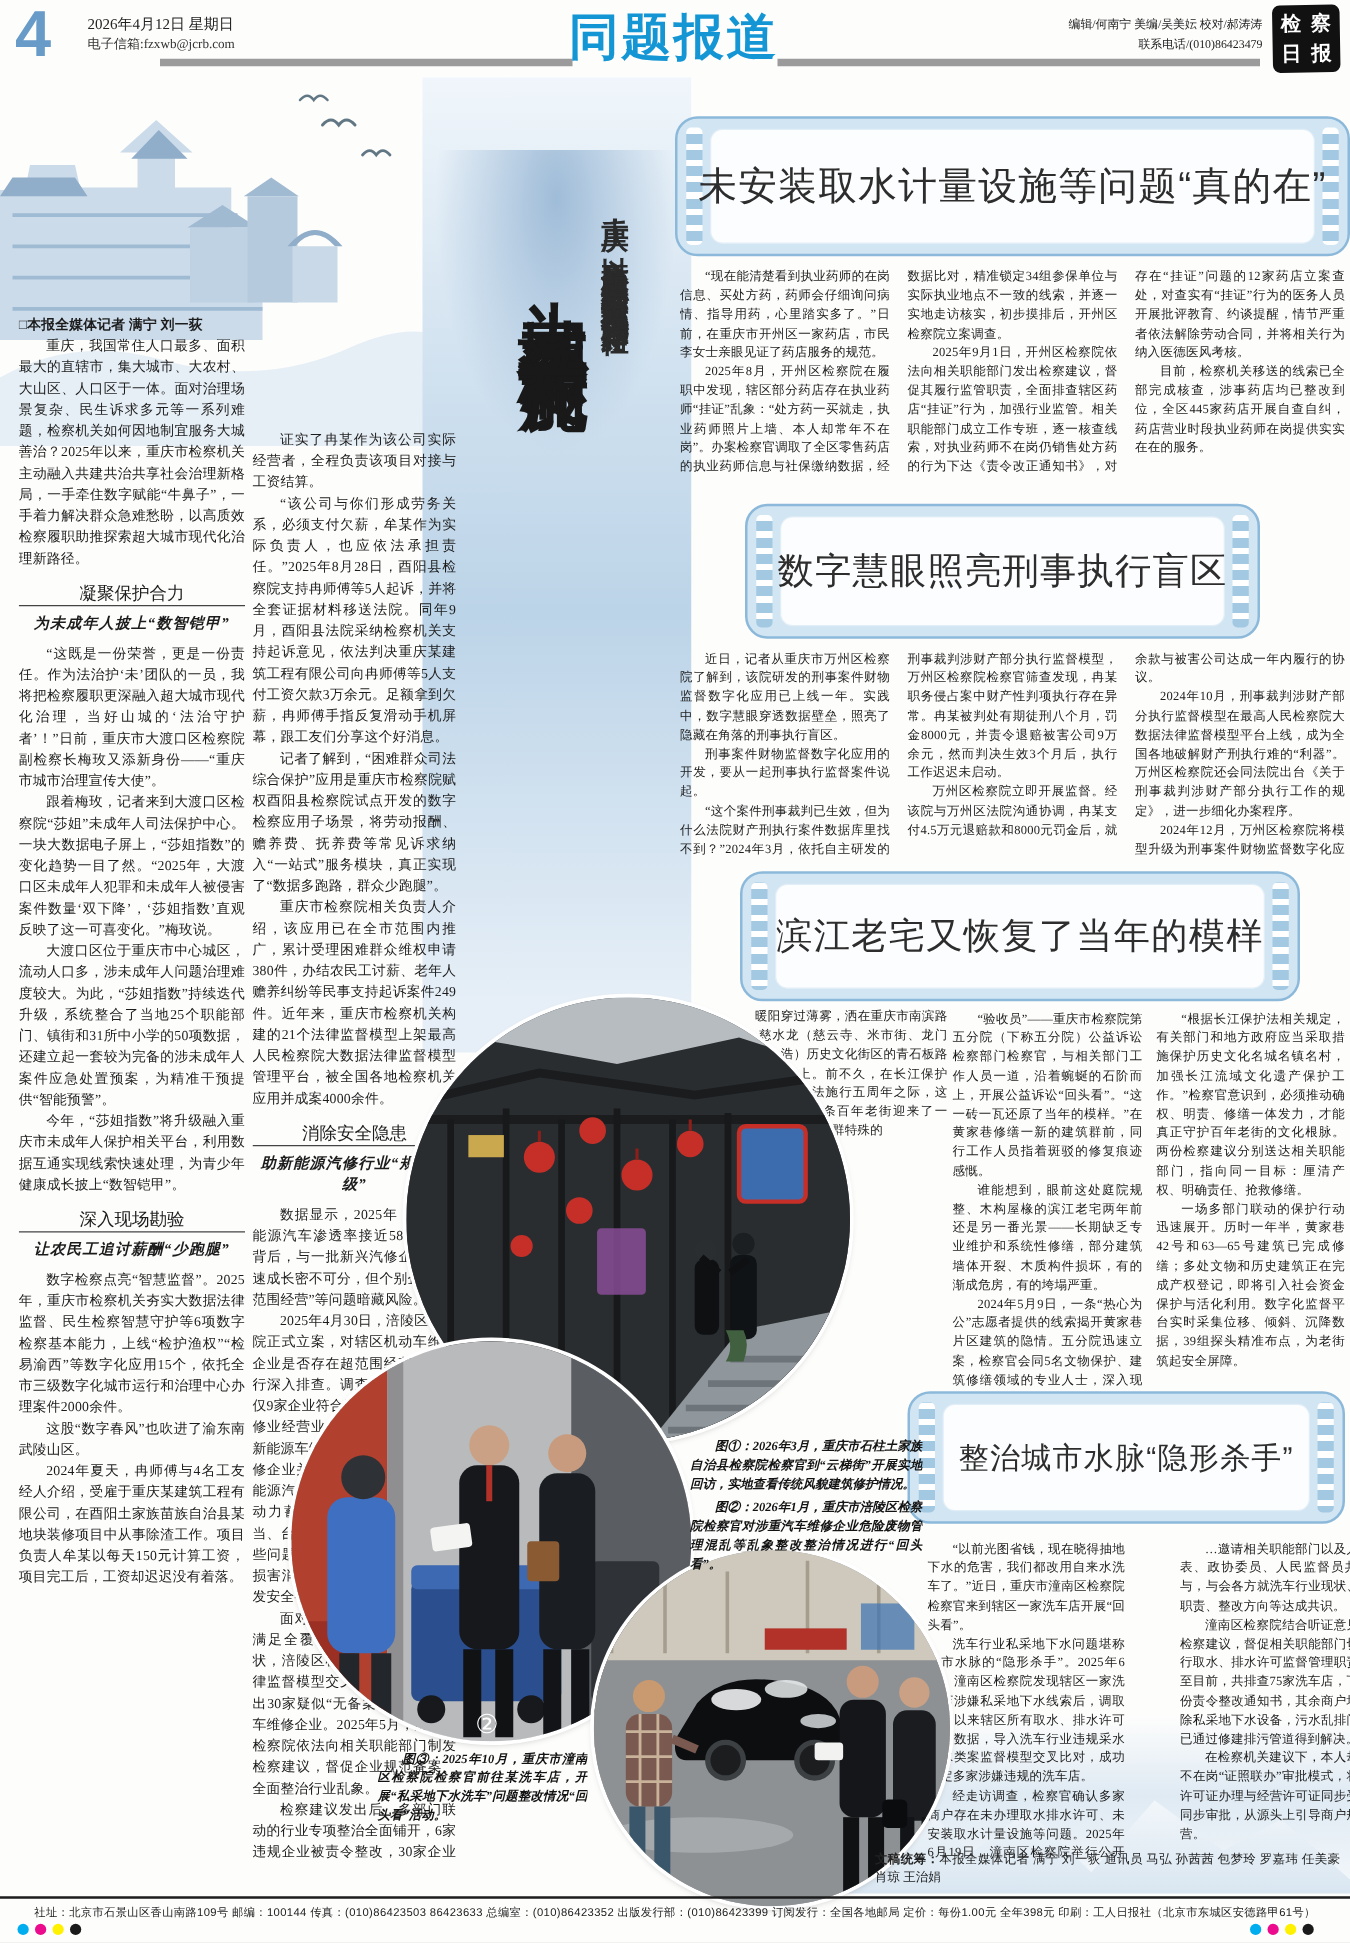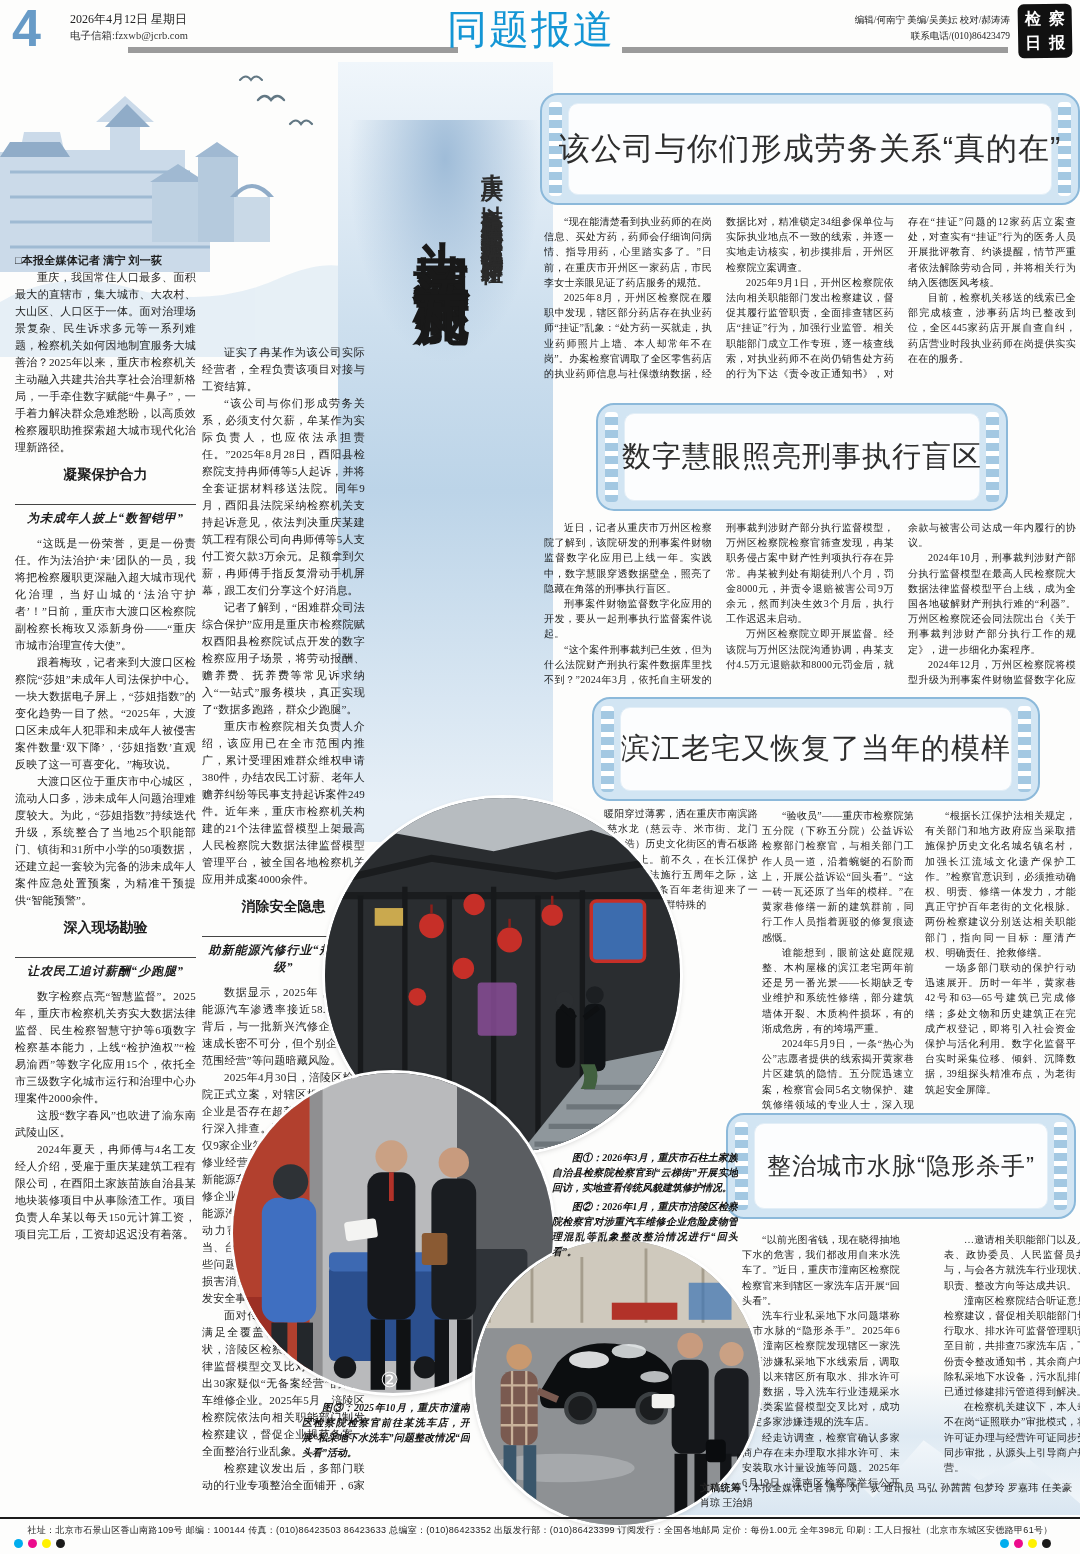--- a/index.html
+++ b/index.html
@@ -7,22 +7,22 @@
         font-family:"Liberation Serif","DejaVu Serif",serif;color:#1c1c1c;}
   
   .hdr{position:absolute;left:0;top:0;width:1080px;height:62px;}
   .pageno{position:absolute;left:12px;top:2px;font-family:"Liberation Sans",sans-serif;
           font-size:52px;font-weight:bold;color:#689bc7;line-height:1;}
   .dateblock{position:absolute;left:70px;top:10px;font-size:12px;color:#222;line-height:1.5;}
   .dateblock .mail{font-size:10.5px;color:#333;}
   .graybar{position:absolute;top:47px;height:6px;background:#9b9b9b;}
   .bar-l{left:128px;width:330px;}
   .bar-r{left:622px;width:386px;}
-  .sectitle{position:absolute;left:440px;top:2px;width:175px;text-align:right;
-            font-family:"Liberation Sans",sans-serif;font-weight:normal;font-size:40px;
+  .sectitle{position:absolute;left:455px;top:2px;width:175px;text-align:left;
+            font-family:"Liberation Sans",sans-serif;font-weight:bold;font-size:40px;
             letter-spacing:2px;color:#1496d5;}
   .editors{position:absolute;right:70px;top:12px;text-align:right;font-size:9.5px;color:#222;line-height:1.7;}
   .seal{position:absolute;right:8px;top:4px;width:54px;height:54px;background:#111;border-radius:6px;
         display:grid;grid-template-columns:1fr 1fr;transform:rotate(-1deg);padding:3px;box-sizing:border-box;}
   .seal span{color:#fff;font-size:16px;font-weight:bold;display:flex;align-items:center;justify-content:center;
              font-family:"Liberation Serif",serif;}
   
   .art-topleft{position:absolute;left:0;top:62px;width:360px;height:295px;pointer-events:none;}
   .wash-mid{position:absolute;left:338px;top:62px;width:215px;height:780px;
             background:linear-gradient(180deg,#f0f6fb 0%,#cddfee 34%,#bcd4e8 55%,#e6eff7 95%);
@@ -39,22 +39,22 @@
            font-size:56px;font-weight:900;letter-spacing:7px;color:#191919;
            font-family:"Liberation Serif","DejaVu Serif",serif;}
   .v-sub{position:absolute;left:477px;top:158px;height:670px;writing-mode:vertical-rl;text-orientation:upright;
          font-size:22px;font-weight:600;letter-spacing:2.5px;color:#2a2a2a;}
   
   .colA{position:absolute;left:15px;top:252px;width:181px;height:1238px;overflow:hidden;}
   .colB{position:absolute;left:202px;top:344px;width:163px;height:1146px;overflow:hidden;}
   .story p{margin:0;font-size:11px;line-height:17px;text-align:justify;text-indent:2em;letter-spacing:.2px;}
   .byline{font-size:12px;font-weight:bold;margin:0 0 10px 0;text-indent:0 !important;text-align:left;}
   .sec-head{margin:10px 0 8px 0;text-align:center;}
-  .sec-title{font-size:14px;font-weight:bold;font-family:"Liberation Sans",sans-serif;
-             padding-bottom:20px;border-bottom:1.5px solid #444;margin-bottom:5px;}
+  .sec-title{font-size:14px;font-weight:normal;font-family:"Liberation Sans",sans-serif;
+             padding-bottom:0;border-bottom:1.5px solid #444;margin-bottom:5px;}
   .sec-sub{font-size:12px;font-weight:bold;font-style:italic;letter-spacing:1px;}
   
   .hbox{position:absolute;background:#d2e5f3;border:2px solid #8cb9da;border-radius:18px;box-sizing:border-box;}
   .hbox .film{position:absolute;top:7px;bottom:7px;width:13px;border-radius:4px;background:
      repeating-linear-gradient(180deg,#ffffff 0 5px,#a3c8e2 5px 13px);}
   .hbox .film.l{left:7px;} .hbox .film.r{right:7px;}
   .hbox .inner{position:absolute;left:26px;right:26px;top:8px;bottom:8px;background:#fcfdfe;
                border:1px solid #e2eef7;border-radius:10px;display:flex;align-items:center;justify-content:center;}
   .hbox .inner div{font-family:"Liberation Sans","DejaVu Sans",sans-serif;font-weight:500;color:#2d2d2d;
                    letter-spacing:1px;white-space:nowrap;}
@@ -137,20 +137,21 @@
         <p>重庆，我国常住人口最多、面积最大的直辖市，集大城市、大农村、大山区、人口区于一体。面对治理场景复杂、民生诉求多元等一系列难题，检察机关如何因地制宜服务大城善治？2025年以来，重庆市检察机关主动融入共建共治共享社会治理新格局，一手牵住数字赋能“牛鼻子”，一手着力解决群众急难愁盼，以高质效检察履职助推探索超大城市现代化治理新路径。</p>
       </div>
     <div class="sec-head">
       <div class="sec-title">凝聚保护合力</div>
       <div class="sec-sub">为未成年人披上“数智铠甲”</div>
     </div>
     <div>
         <p>“这既是一份荣誉，更是一份责任。作为法治护‘未’团队的一员，我将把检察履职更深融入超大城市现代化治理，当好山城的‘法治守护者’！”日前，重庆市大渡口区检察院副检察长梅玫又添新身份——“重庆市城市治理宣传大使”。</p>
         <p>跟着梅玫，记者来到大渡口区检察院“莎姐”未成年人司法保护中心。一块大数据电子屏上，“莎姐指数”的变化趋势一目了然。“2025年，大渡口区未成年人犯罪和未成年人被侵害案件数量‘双下降’，‘莎姐指数’直观反映了这一可喜变化。”梅玫说。</p>
         <p>大渡口区位于重庆市中心城区，流动人口多，涉未成年人问题治理难度较大。为此，“莎姐指数”持续迭代升级，系统整合了当地25个职能部门、镇街和31所中小学的50项数据，还建立起一套较为完备的涉未成年人案件应急处置预案，为精准干预提供“智能预警”。</p>
+        <p>今年，“莎姐指数”将升级融入重庆市未成年人保护相关平台，利用数据互通实现线索快速处理，为青少年健康成长披上“数智铠甲”。</p>
       </div>
     <div class="sec-head">
       <div class="sec-title">深入现场勘验</div>
       <div class="sec-sub">让农民工追讨薪酬“少跑腿”</div>
     </div>
     <div>
         <p>数字检察点亮“智慧监督”。2025年，重庆市检察机关夯实大数据法律监督、民生检察智慧守护等6项数字检察基本能力，上线“检护渔权”“检易渝西”等数字化应用15个，依托全市三级数字化城市运行和治理中心办理案件2000余件。</p>
         <p>这股“数字春风”也吹进了渝东南武陵山区。</p>
         <p>2024年夏天，冉师傅与4名工友经人介绍，受雇于重庆某建筑工程有限公司，在酉阳土家族苗族自治县某地块装修项目中从事除渣工作。项目负责人牟某以每天150元计算工资，项目完工后，工资却迟迟没有着落。</p>
       </div>
@@ -172,21 +173,21 @@
         <p>2025年4月30日，涪陵区检察院正式立案，对辖区机动车维修企业是否存在超范围经营问题进行深入排查。调查显示，涪陵区仅9家企业符合国家标准《汽车维修业经营业务条件》并正规备案新能源车维修业务，6家机动车维修企业并未备案，却违规开展新能源汽车维修业务，还存在废旧动力蓄电池等危险废物处置不当、台账记录不完整等问题。“这些问题得不到及时纠正，不仅会损害消费者合法权益，还可能引发安全事故。”办案检察官介绍。</p>
         <p>面对传统人力排查模式难以满足全覆盖、精准化需求的现状，涪陵区检察院通过大数据法律监督模型交叉比对，一键筛查出30家疑似“无备案经营”的机动车维修企业。2025年5月，涪陵区检察院依法向相关职能部门制发检察建议，督促企业规范备案、全面整治行业乱象。</p>
         <p>检察建议发出后，多部门联动的行业专项整治全面铺开，6家违规企业被责令整改，30家企业补办“机动车维修备案”；针对存在危险废物管理问题的23家企业，相关部门召开整改座谈会，“一企一策”提供专业指导。检察机关还推动建立常态化巡查机制，将200余家企业纳入规范指导范围；组织固体废物环境管理专题培训，覆盖27个镇街90余家企业，送达500余份《危险废物规范管理告知书》。</p>
       </div>
   </div>
 
   <div class="hbox" style="left:540px;top:93px;width:540px;height:112px;">
     <div class="film l"></div>
     <div class="film r"></div>
     <div class="inner">
-        <div style="font-size:31px;">该公司与你们形成劳务关系“真的在”</div>
+        <div style="font-size:31px;">未安装取水计量设施等问题“真的在”</div>
       </div>
   </div>
   <div class="art cols3" style="left:544px;top:214px;width:532px;height:184px;">
       <p>“现在能清楚看到执业药师的在岗信息、买处方药，药师会仔细询问病情、指导用药，心里踏实多了。”日前，在重庆市开州区一家药店，市民李女士亲眼见证了药店服务的规范。</p>
       <p>2025年8月，开州区检察院在履职中发现，辖区部分药店存在执业药师“挂证”乱象：“处方药一买就走，执业药师照片上墙、本人却常年不在岗”。办案检察官调取了全区零售药店的执业药师信息与社保缴纳数据，经数据比对，精准锁定34组参保单位与实际执业地点不一致的线索，并逐一实地走访核实，初步摸排后，开州区检察院立案调查。</p>
       <p>2025年9月1日，开州区检察院依法向相关职能部门发出检察建议，督促其履行监管职责，全面排查辖区药店“挂证”行为，加强行业监管。相关职能部门成立工作专班，逐一核查线索，对执业药师不在岗仍销售处方药的行为下达《责令改正通知书》，对存在“挂证”问题的12家药店立案查处，对查实有“挂证”行为的医务人员开展批评教育、约谈提醒，情节严重者依法解除劳动合同，并将相关行为纳入医德医风考核。</p>
       <p>目前，检察机关移送的线索已全部完成核查，涉事药店均已整改到位，全区445家药店开展自查自纠，药店营业时段执业药师在岗提供实实在在的服务。</p>
     </div>
 
   <div class="hbox" style="left:596px;top:403px;width:412px;height:108px;">

